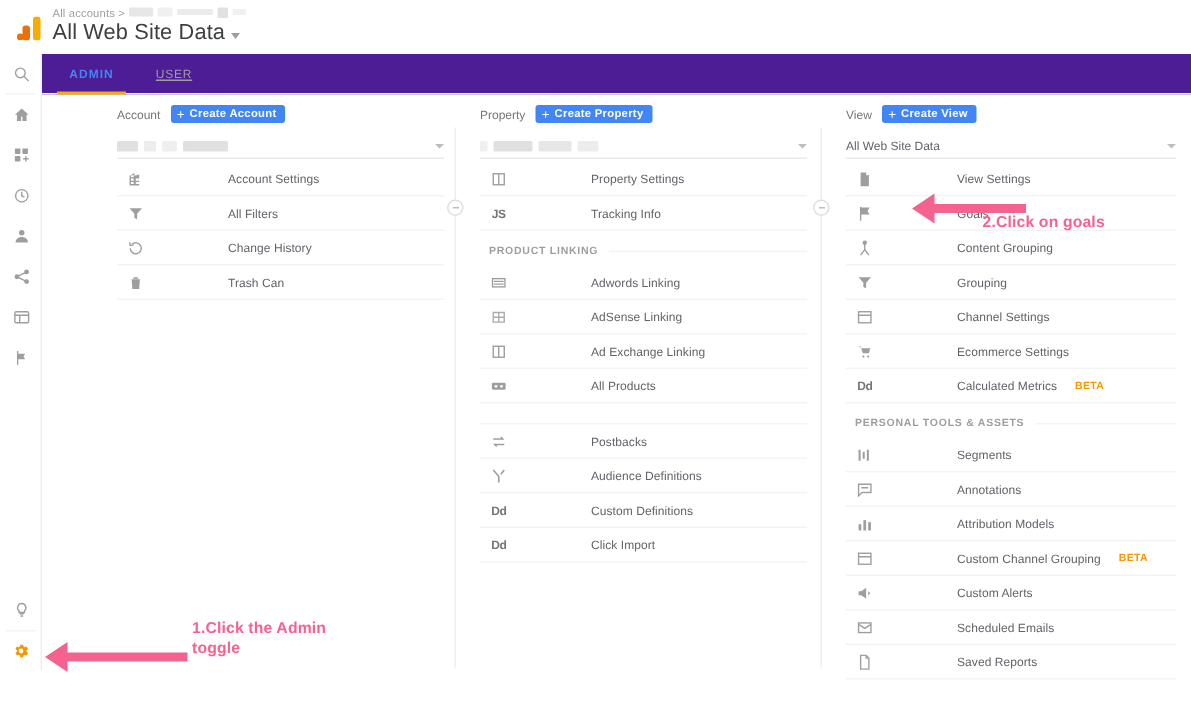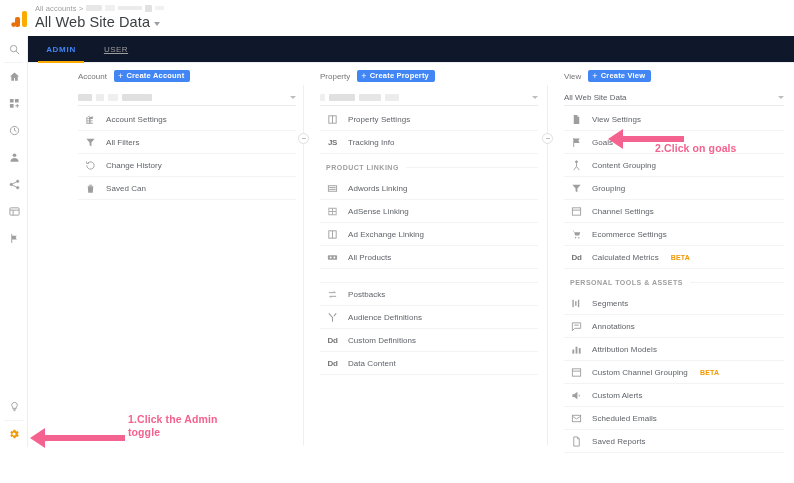--- a/index.html
+++ b/index.html
@@ -53,21 +53,21 @@
     color: #9e9e9e;
   }
   .rail-icon svg { display: block; }
   .rail-sep { height: 1px; background: #f1f3f4; margin: 0 4px; }
   .rail-bottom { position: absolute; left: 0; bottom: 0; width: 28px; }
   .gear-active { color: #f29900; }
 
   
   .tabbar {
     position: absolute; left: 28px; top: 36px; width: 766px; height: 27px;
-    border-bottom: 1px solid #eceff1; background: #0f172a;
+    border-bottom: 1px solid #eceff1; background: #4c1d95;
   }
   .tab {
     position: absolute; top: 0; height: 27px; display: flex; align-items: center;
     justify-content: center; font-size: 8px; letter-spacing: .7px; font-weight: 700;
   }
   .tab.admin { left: 10px; width: 46px; color: #4285f4; }
   .tab.user  { left: 68px; width: 40px; color: #9e9e9e; font-weight: 400; letter-spacing: .5px; text-decoration: underline;}
   .tab-underline {
     position: absolute; left: 10px; top: 25px; width: 46px; height: 2px; background: #f9ab00;
   }
@@ -110,21 +110,21 @@
   .menu-item {
     height: 23px; display: flex; align-items: center; gap: 9px;
     border-bottom: 1px solid #f1f3f4; padding-left: 6px; cursor: pointer;
   }
   .mi-icon {
     width: 13px; height: 13px; display: flex; align-items: center; justify-content: center;
     color: #9e9e9e; flex: 0 0 13px;
   }
   .mi-icon svg { display: block; }
   .mi-icon.txt { font-size: 8px; font-weight: 700; color: #757575; letter-spacing: -.3px; }
-  .mi-label { font-size: 8px; color: #5f6368; letter-spacing: .05px; }
+  .mi-label { font-size: 8px; color: #5f6368; letter-spacing: .05px; margin-left: 46px; }
   .beta { color: #f29900; font-size: 7px; font-weight: 700; margin-left: 3px; letter-spacing: .2px; }
 
   .section-head {
     display: flex; align-items: center; gap: 7px; height: 20px;
     padding-left: 6px; margin-top: 3px;
   }
   .section-head .sh-text {
     font-size: 7px; color: #9e9e9e; font-weight: 700; letter-spacing: .5px; white-space: nowrap;
   }
   .section-head .sh-rule { flex: 1; height: 1px; background: #f1f3f4; }
@@ -330,21 +330,21 @@
           </span>
           <span class="mi-label">Change History</span>
         </div>
 
         <div class="menu-item">
           <span class="mi-icon">
             <svg width="11" height="11" viewBox="0 0 24 24" fill="currentColor">
               <path d="M6 7h12l-1 14H7zM9 4h6l1 2H8z"></path>
             </svg>
           </span>
-          <span class="mi-label">Saved Can</span>
+          <span class="mi-label">Trash Can</span>
         </div>
 
       </div>
     </div>
 
     <div class="col col-property">
       <div class="col-head">
         <span class="col-label">Property</span>
         <button class="create-btn">
           <span class="plus-glyph">+</span>
@@ -443,21 +443,21 @@
           <span class="mi-label">Audience Definitions</span>
         </div>
 
         <div class="menu-item">
           <span class="mi-icon txt">Dd</span>
           <span class="mi-label">Custom Definitions</span>
         </div>
 
         <div class="menu-item">
           <span class="mi-icon txt">Dd</span>
-          <span class="mi-label">Data Content</span>
+          <span class="mi-label">Click Import</span>
         </div>
 
       </div>
     </div>
 
     <div class="col col-view">
       <div class="col-head">
         <span class="col-label">View</span>
         <button class="create-btn">
           <span class="plus-glyph">+</span>

